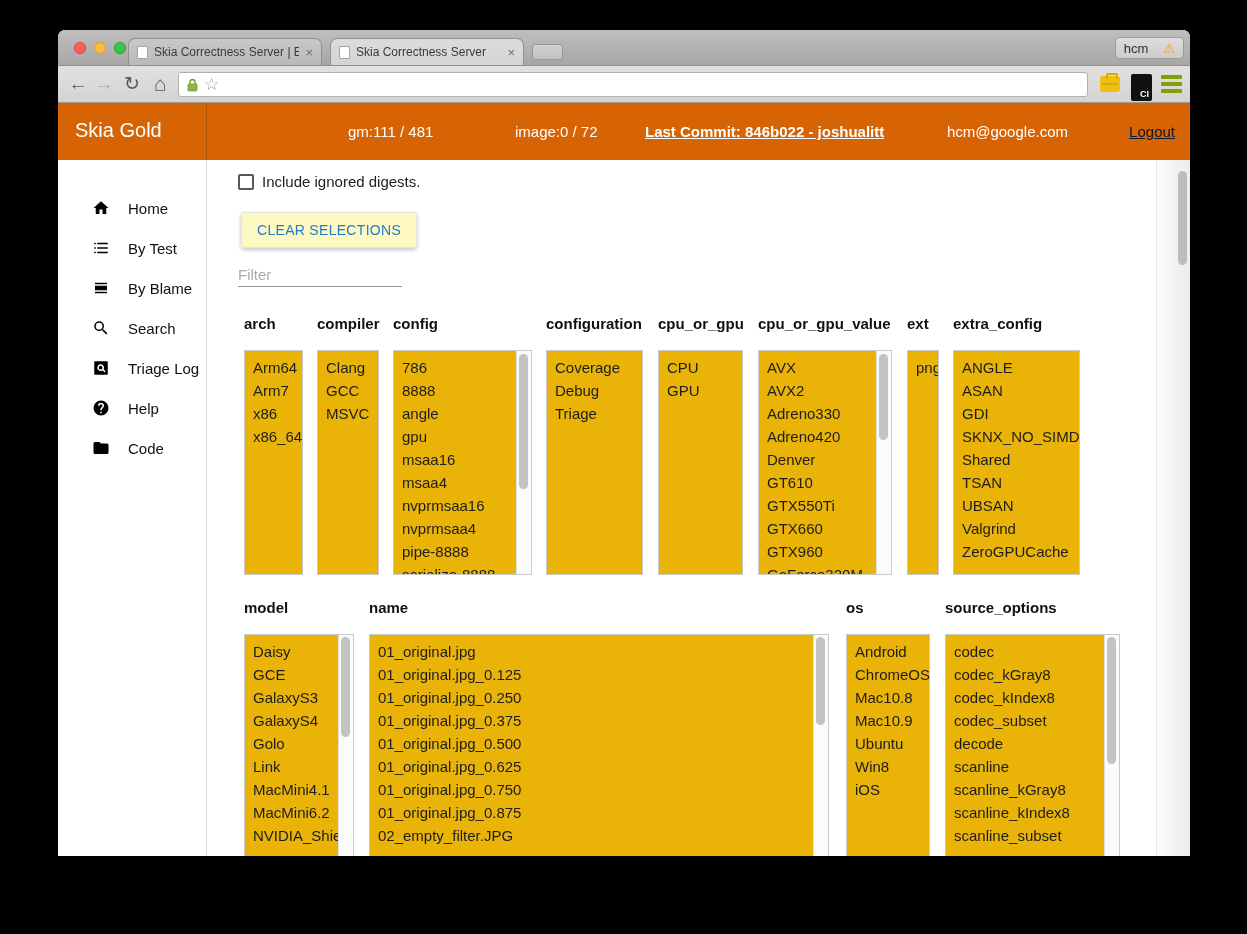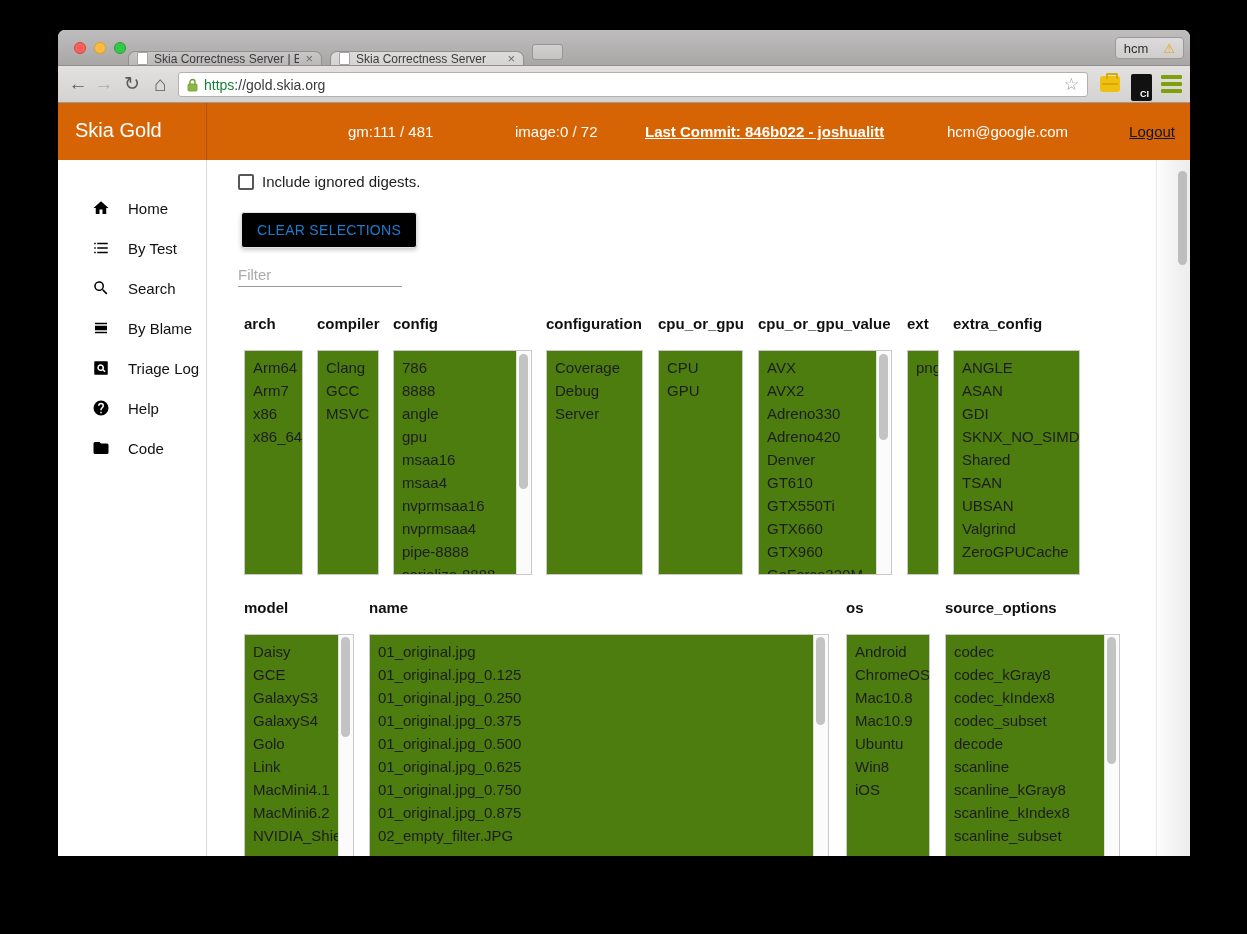--- a/index.html
+++ b/index.html
@@ -18,21 +18,21 @@
     position:absolute; left:0; top:0; right:0; height:36px;
     background:linear-gradient(#bfbdbd,#a9a6a6);
     border-bottom:1px solid #8f8d8d;
   }
   .traffic { position:absolute; top:12px; width:12px; height:12px; border-radius:50%; }
   .t-close { left:16px;  background:#fc605c; border:1px solid #d9443f; }
   .t-min   { left:36px;  background:#fdbc40; border:1px solid #dfa022; }
   .t-zoom  { left:56px;  background:#34c749; border:1px solid #22a22f; }
 
   .tab {
-    position:absolute; bottom:0; height:14px; border-radius:7px 7px 0 0;
+    position:absolute; bottom:0; height:27px; border-radius:7px 7px 0 0;
     border:1px solid #929090; border-bottom:none;
     display:flex; align-items:center; padding:0 8px; gap:6px; overflow:hidden;
   }
   .tab-inactive { left:70px; width:194px; background:linear-gradient(#c9c7c7,#bbb8b8); }
   .tab-active   { left:272px; width:194px; background:linear-gradient(#dedcdb,#d6d4d3); }
   .tab-title { font-size:12px; color:#3a3a3a; white-space:nowrap; overflow:hidden; flex:1; }
   .tab-close { font-size:13px; color:#6e6e6e; flex:0 0 auto; cursor:default; }
   .favicon {
     flex:0 0 auto; width:11px; height:13px; background:#fff;
     border:1px solid #a5a3a3; border-radius:1px;
@@ -98,41 +98,41 @@
   .side-label { position:absolute; left:70px; font-size:15px; color:#111; white-space:nowrap; }
 
   .main { position:absolute; left:150px; right:34px; top:0; bottom:0; overflow:hidden; background:#fff; }
 
   .chk-row { position:absolute; left:30px; top:13px; display:flex; align-items:center; gap:8px;justify-content:center; }
   .chk { appearance:none; -webkit-appearance:none; width:16px; height:16px; border:2px solid #575757; border-radius:2px; background:#fff; }
   .chk-label { font-size:15px; color:#1d1d1d; }
 
   .clear-btn {
     position:absolute; left:33px; top:52px; height:36px; padding:0 15px;
-    background:#000000; border:1px solid #e3e3e3; border-radius:3px;
+    background:#fef9c3; border:1px solid #e3e3e3; border-radius:3px;
     box-shadow:0 2px 4px rgba(0,0,0,.22);
     color:#1e7cd0; font-size:14px; font-weight:500; letter-spacing:.3px;
     font-family:"Liberation Sans", sans-serif; cursor:pointer;
   }
 
   .filter-input {
     position:absolute; left:30px; top:103px; width:164px; height:24px;
     border:none; border-bottom:1px solid #9a9a9a; outline:none;
     font-size:15px; color:#333; font-family:"Liberation Sans", sans-serif; background:transparent;
   }
   .filter-input::placeholder { color:#ababab; }
 
   .frow { position:absolute; left:0; width:100%; }
   .row1 { top:155px; }
   .row2 { top:439px; }
   .fcol { position:absolute; top:0; }
   .col-label { font-size:15px; font-weight:bold; color:#111; white-space:nowrap; }
   .listbox {
     position:absolute; top:35px; left:0; right:0;
-    background:#4d7c0f; border:1px solid #c9c9c9; overflow:hidden;
+    background:#eab308; border:1px solid #c9c9c9; overflow:hidden;
     padding:5px 0 16px 0; cursor:default;
   }
   .lb1 { height:225px; } .lb2 { height:230px; }
   .opt { font-size:15px; line-height:23px; padding-left:8px; color:#1d1d1d; white-space:nowrap; overflow:hidden; }
   .lb-scroll {
     position:absolute; top:0; right:0; bottom:0; width:15px;
     background:#fbfbfb; border-left:1px solid #e0e0e0;
   }
   .lb-thumb { position:absolute; left:2px; width:9px; background:#c3c3c3; border-radius:5px; }
 
@@ -177,21 +177,20 @@
     <span class="nav-ico ico-back">←</span>
     <span class="nav-ico ico-forward">→</span>
     <span class="nav-ico ico-reload">↻</span>
     <span class="nav-ico ico-home">⌂</span>
 
     <div class="urlbar">
       <svg width="11" height="14" viewBox="0 0 11 14">
         <rect x="1" y="6" width="9" height="7" rx="1" fill="#8cb842" stroke="#6f9a33" stroke-width="0.8"></rect>
         <path d="M3 6 V4 a2.5 2.5 0 0 1 5 0 V6" fill="none" stroke="#6f9a33" stroke-width="1.4"></path>
       </svg>
-      <span class="url-text"><span class="url-scheme">https</span><span>://gold.skia.org</span></span>
       <span class="star-ico">☆</span>
     </div>
 
     <div class="ext-briefcase"></div>
     <div class="ext-ci">CI</div>
     <div class="menu-ico">
         <span></span>
         <span></span>
         <span></span>
       </div>
@@ -224,32 +223,32 @@
           <span class="side-ico">
             <svg width="18" height="18" viewBox="0 0 24 24">
                 <path fill="#000" d="M3 5h2v2H3zM7 5h14v2H7zM3 11h2v2H3zM7 11h14v2H7zM3 17h2v2H3zM7 17h14v2H7z"></path>
               </svg>
           </span>
           <span class="side-label">By Test</span>
         </div>
         <div class="side-item">
           <span class="side-ico">
             <svg width="18" height="18" viewBox="0 0 24 24">
+                <path fill="#000" d="M4 5h16v2H4zM4 9h16v6H4zM4 17h16v2H4z"></path>
+              </svg>
+          </span>
+          <span class="side-label">By Blame</span>
+        </div>
+        <div class="side-item">
+          <span class="side-ico">
+            <svg width="18" height="18" viewBox="0 0 24 24">
                 <path fill="#000" d="M15.5 14h-.8l-.3-.3a6.5 6.5 0 1 0-.7.7l.3.3v.8l5 5 1.5-1.5zm-6 0a4.5 4.5 0 1 1 0-9 4.5 4.5 0 0 1 0 9z"></path>
               </svg>
           </span>
           <span class="side-label">Search</span>
-        </div>
-        <div class="side-item">
-          <span class="side-ico">
-            <svg width="18" height="18" viewBox="0 0 24 24">
-                <path fill="#000" d="M4 5h16v2H4zM4 9h16v6H4zM4 17h16v2H4z"></path>
-              </svg>
-          </span>
-          <span class="side-label">By Blame</span>
         </div>
         <div class="side-item">
           <span class="side-ico">
             <svg width="18" height="18" viewBox="0 0 24 24">
                 <path fill="#000" d="M4 3h16a1 1 0 0 1 1 1v16a1 1 0 0 1-1 1H4a1 1 0 0 1-1-1V4a1 1 0 0 1 1-1zm7.5 4a4.5 4.5 0 1 0 2.6 8.2l2.6 2.6 1.4-1.4-2.6-2.6A4.5 4.5 0 0 0 11.5 7zm0 2a2.5 2.5 0 1 1 0 5 2.5 2.5 0 0 1 0-5z" fill-rule="evenodd"></path>
               </svg>
           </span>
           <span class="side-label">Triage Log</span>
         </div>
         <div class="side-item">
@@ -315,21 +314,21 @@
                 <div class="opt">nvprmsaa4</div>
                 <div class="opt">pipe-8888</div>
                 <div class="opt">serialize-8888</div>
               </div>
           </div>
           <div class="fcol" style="left:338px;width:97px">
             <div class="col-label">configuration</div>
             <div class="listbox lb1">
                 <div class="opt">Coverage</div>
                 <div class="opt">Debug</div>
-                <div class="opt">Server</div>
+                <div class="opt">Triage</div>
               </div>
           </div>
           <div class="fcol" style="left:450px;width:85px">
             <div class="col-label">cpu_or_gpu</div>
             <div class="listbox lb1">
                 <div class="opt">CPU</div>
                 <div class="opt">GPU</div>
               </div>
           </div>
           <div class="fcol" style="left:550px;width:134px">

